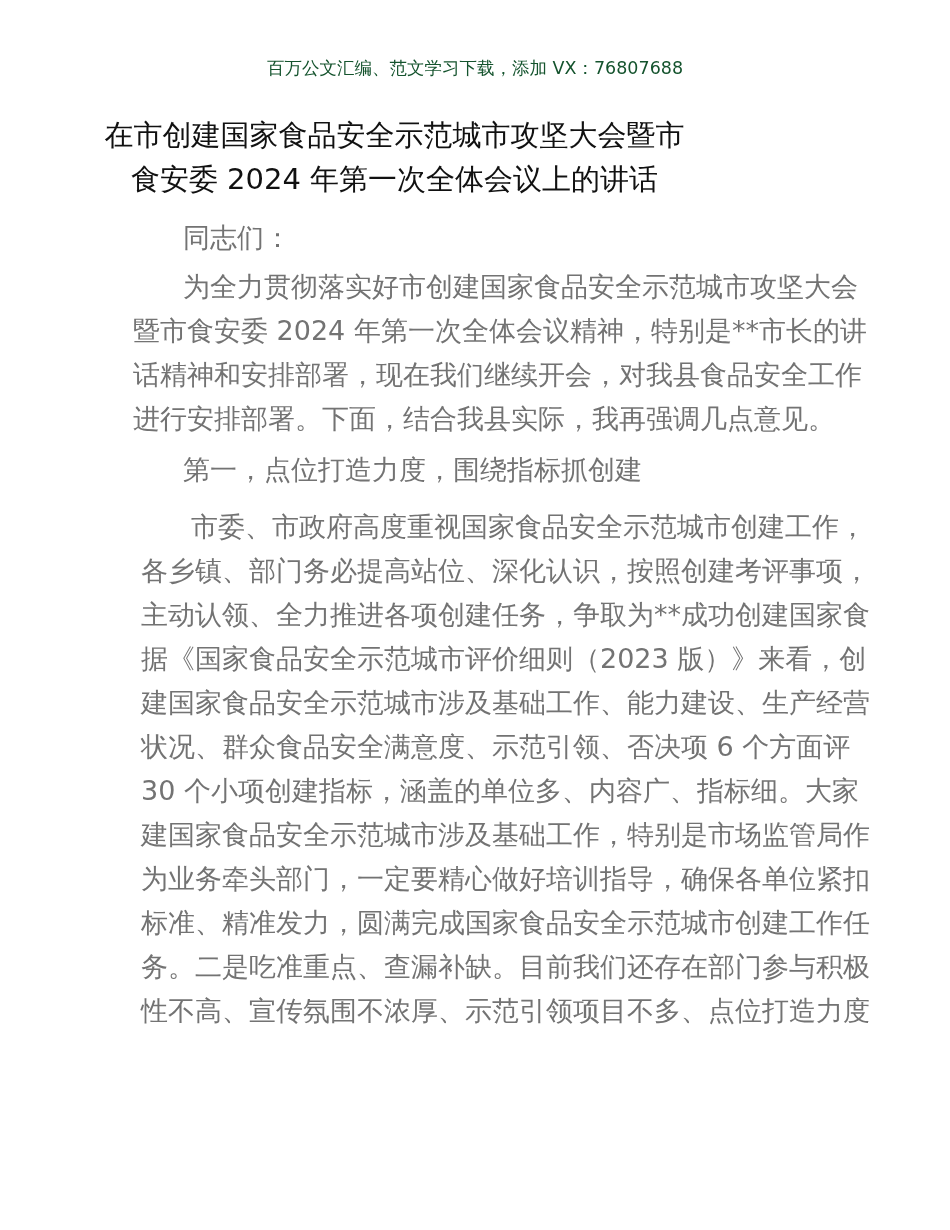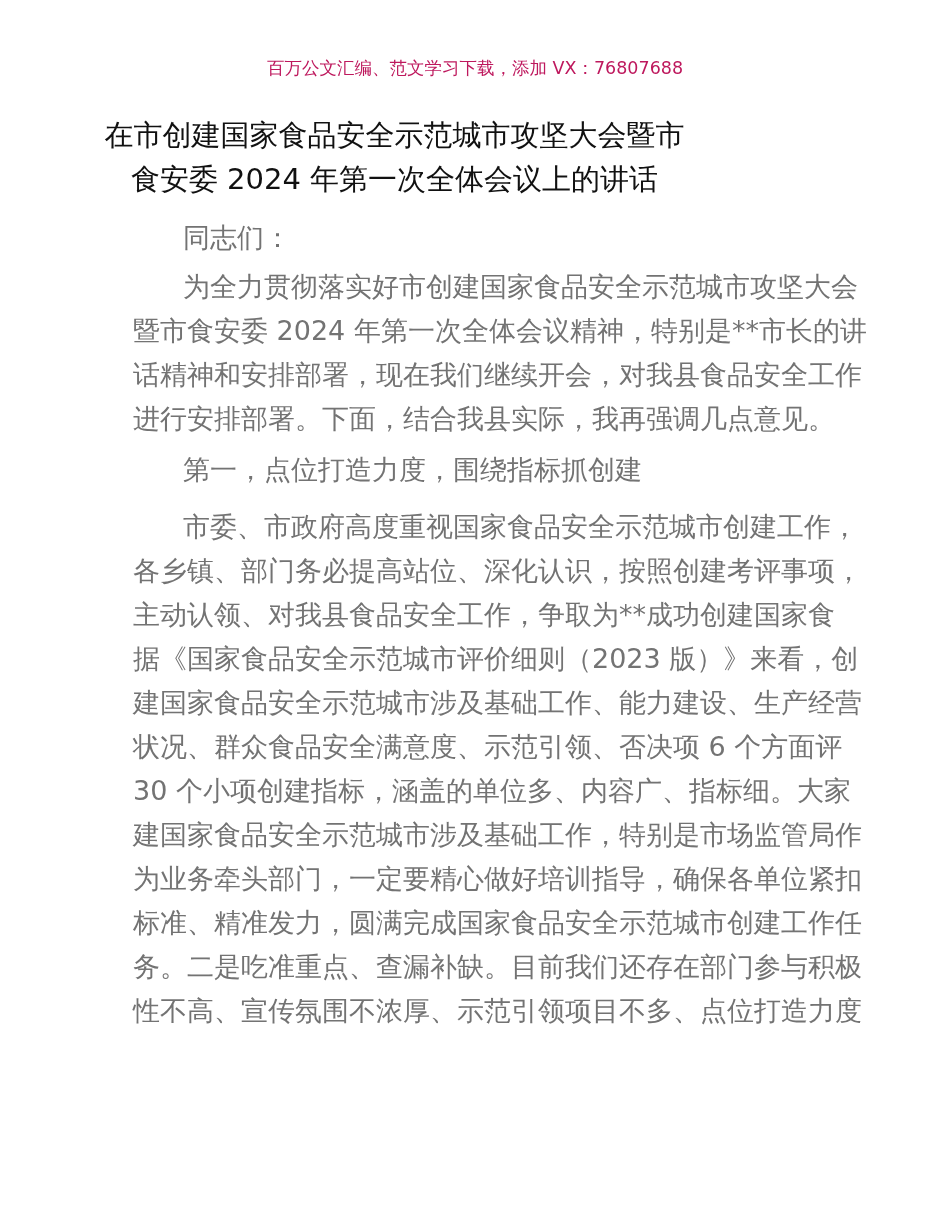--- a/index.html
+++ b/index.html
@@ -1,29 +1,29 @@
 <!DOCTYPE html>
 <html><head>
 <meta charset="utf-8">
 <style>
   html, body { margin: 0; padding: 0; background: #ffffff; }
   body { width: 950px; height: 1230px; position: relative; overflow: hidden;
          font-family: "DejaVu Sans", "Liberation Sans", sans-serif; color: #1a1a1a; }
   .header { position: absolute; top: 56px; left: 0; width: 950px; text-align: center;
-            font-size: 17.5px; color: #be185d; letter-spacing: 0px; }
+            font-size: 17.5px; color: #14532d; letter-spacing: 0px; }
   .title { position: absolute; top: 113px; left: 0; width: 789px; text-align: center;
            font-size: 29px; line-height: 44px; color: #111; }
   .body { position: absolute; left: 133px; width: 672px; font-size: 27px; line-height: 44px; color: #737373; }
   .line { display: block; white-space: nowrap; height: 44px; text-align: justify; text-align-last: justify; }
   .line.last { text-align-last: left; }
   .indent { padding-left: 50px; }
   .greeting { top: 216px; }
   .p1 { top: 265px; }
   .h1 { top: 448px; }
-  .p2 { top: 505px; }
+  .p2 { top: 505px; margin-left: 8px; }
 </style>
 </head>
 <body>
 
 <div class="header">百万公文汇编、范文学习下载，添加 VX：76807688</div>
 
 <div class="title">
   <div>在市创建国家食品安全示范城市攻坚大会暨市</div>
   <div>食安委 2024 年第一次全体会议上的讲话</div>
 </div>
@@ -39,21 +39,21 @@
   <span class="line last">进行安排部署。下面，结合我县实际，我再强调几点意见。</span>
 </div>
 
 <div class="body h1">
   <span class="line last indent">第一，点位打造力度，围绕指标抓创建</span>
 </div>
 
 <div class="body p2">
   <span class="line indent">市委、市政府高度重视国家食品安全示范城市创建工作，</span>
   <span class="line">各乡镇、部门务必提高站位、深化认识，按照创建考评事项，</span>
-  <span class="line">主动认领、对我县食品安全工作，争取为**成功创建国家食</span>
+  <span class="line">主动认领、全力推进各项创建任务，争取为**成功创建国家食</span>
   <span class="line">据《国家食品安全示范城市评价细则（2023 版）》来看，创</span>
   <span class="line">建国家食品安全示范城市涉及基础工作、能力建设、生产经营</span>
   <span class="line">状况、群众食品安全满意度、示范引领、否决项 6 个方面评</span>
   <span class="line">30 个小项创建指标，涵盖的单位多、内容广、指标细。大家</span>
   <span class="line">建国家食品安全示范城市涉及基础工作，特别是市场监管局作</span>
   <span class="line">为业务牵头部门，一定要精心做好培训指导，确保各单位紧扣</span>
   <span class="line">标准、精准发力，圆满完成国家食品安全示范城市创建工作任</span>
   <span class="line">务。二是吃准重点、查漏补缺。目前我们还存在部门参与积极</span>
   <span class="line">性不高、宣传氛围不浓厚、示范引领项目不多、点位打造力度</span>
 </div>

